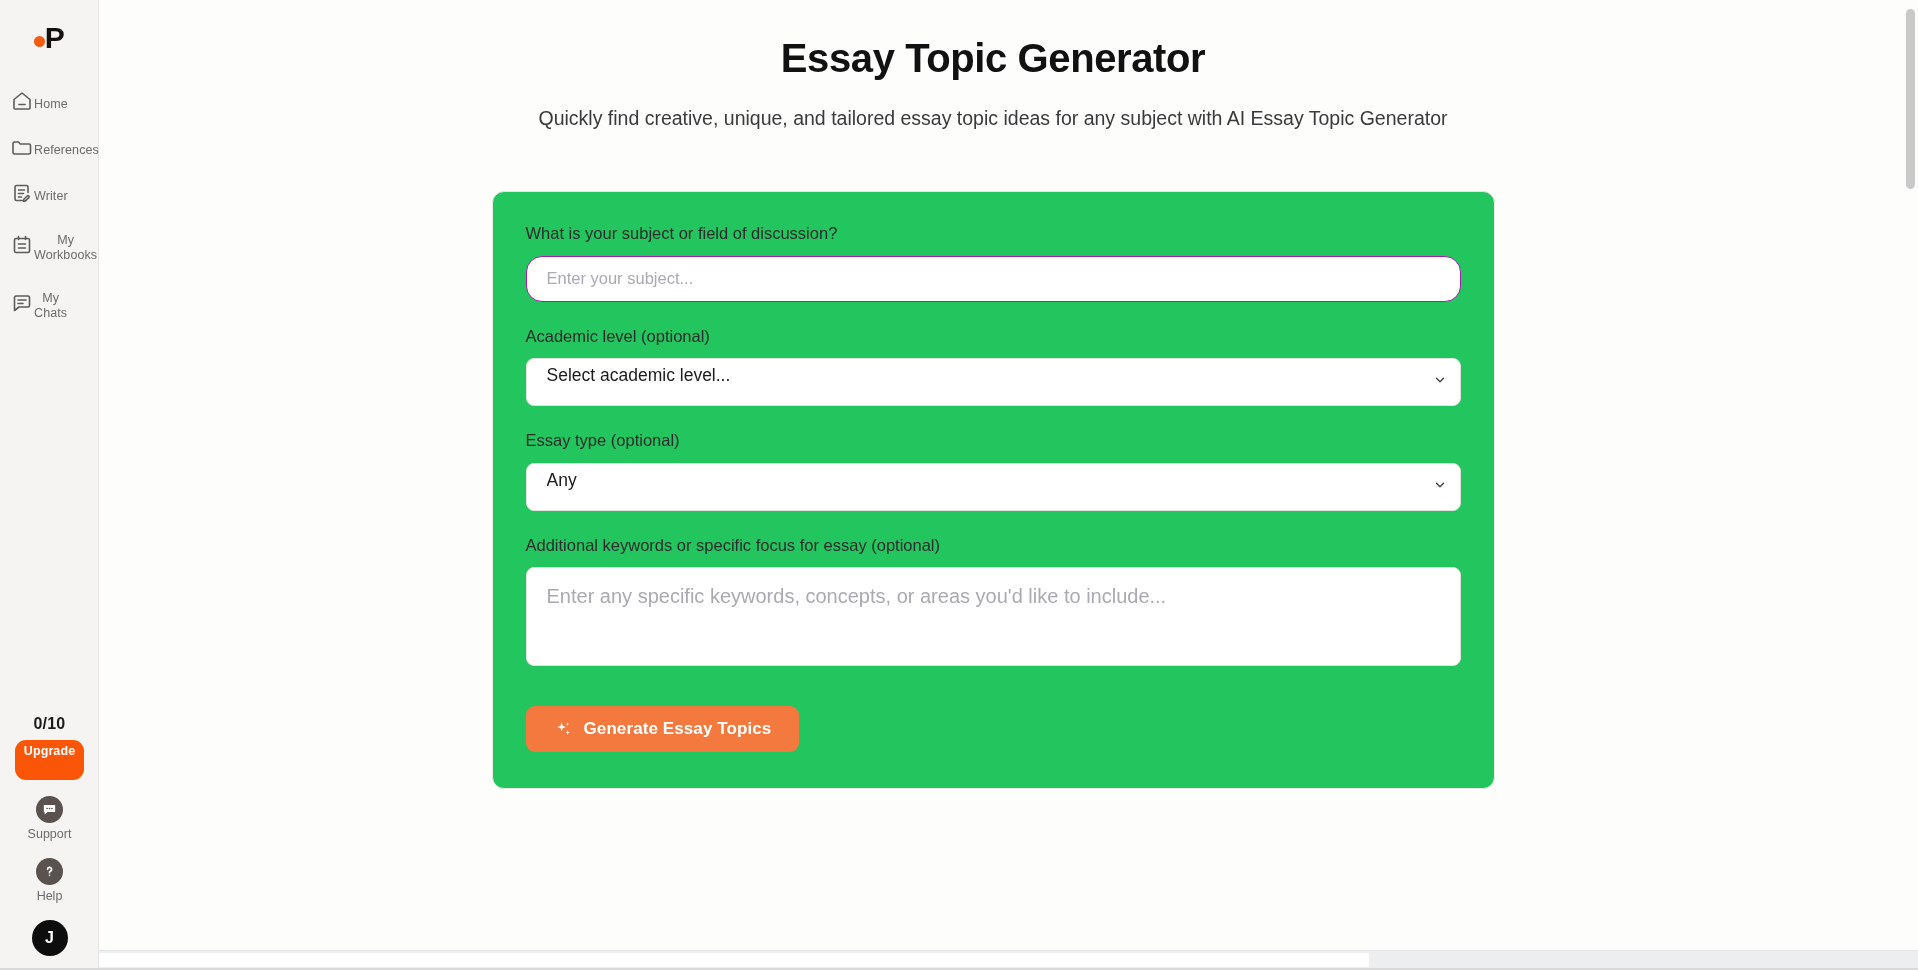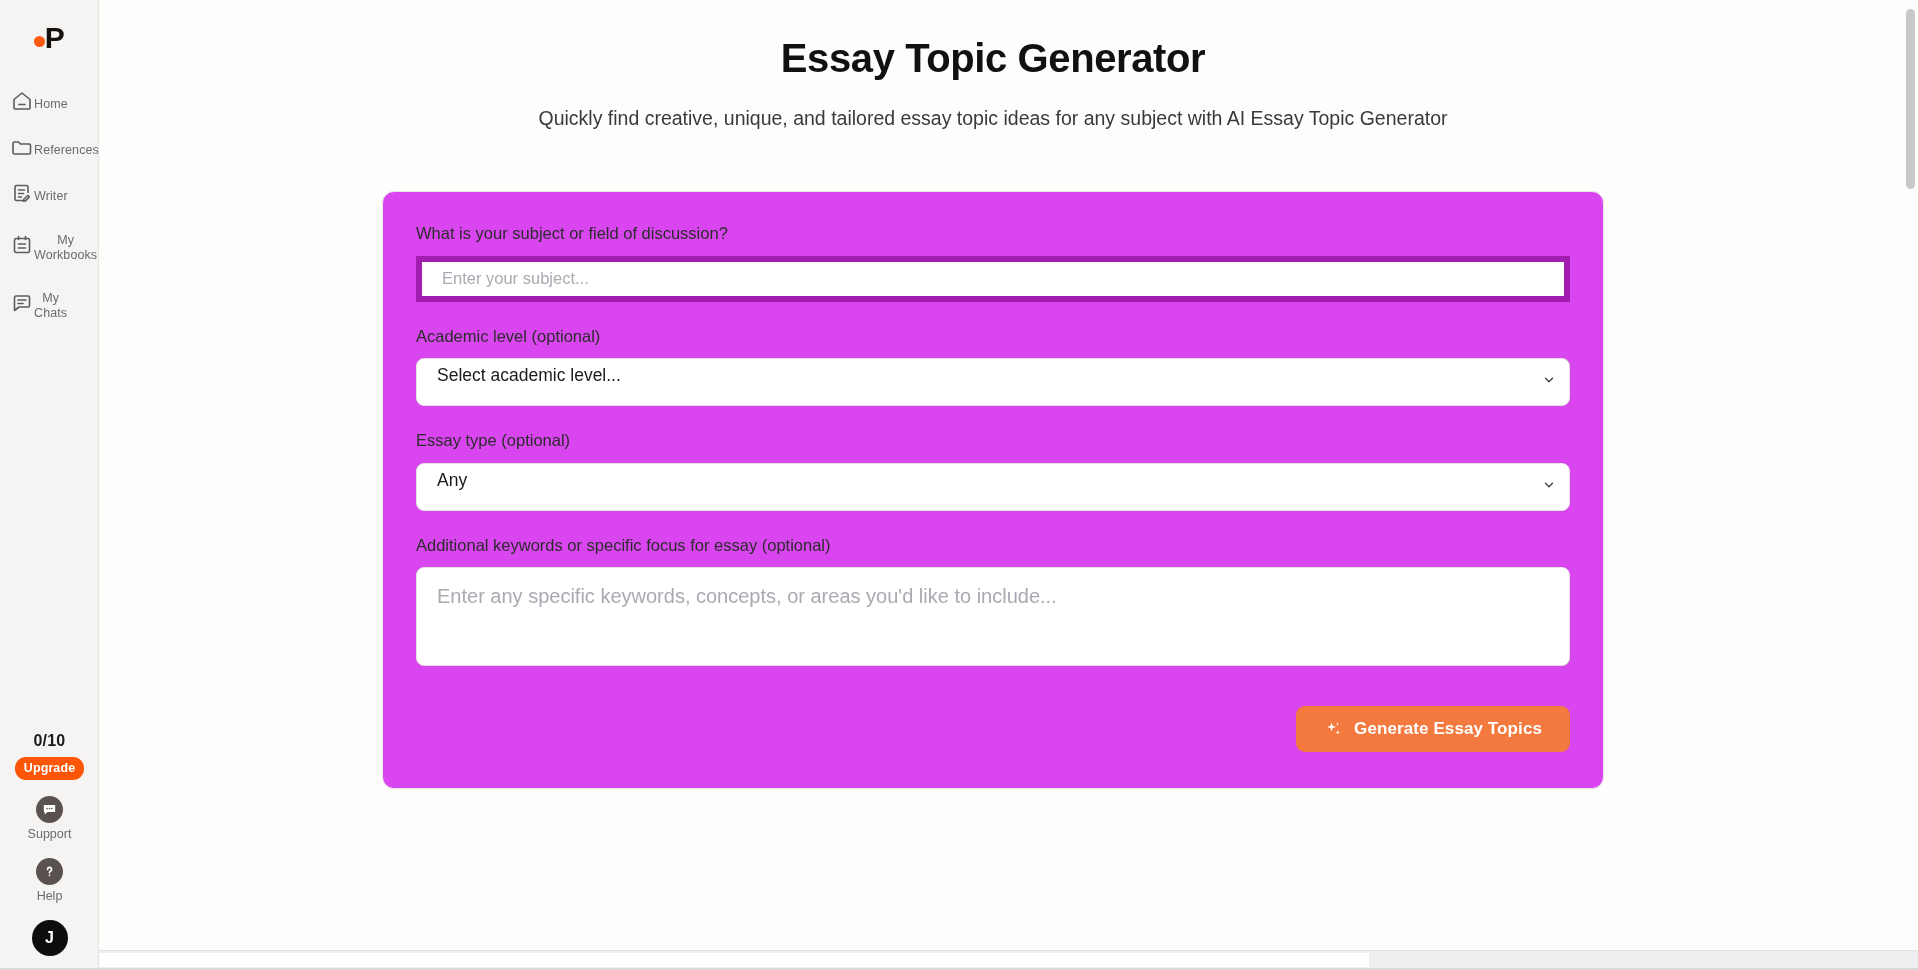--- a/index.html
+++ b/index.html
@@ -102,21 +102,21 @@
     letter-spacing: 0.2px;
   }
   .upgrade-btn {
     margin-top: 7px;
     background: #fb5607;
     color: #ffffff;
     font-size: 12.5px;
     font-weight: 700;
     border: none;
     border-radius: 11px;
-    padding: 4px 9px 5px;
+    padding: 4px 9px 22px;
     cursor: pointer;
     font-family: "Liberation Sans", sans-serif;
     letter-spacing: 0.1px;
   }
   .bottom-item {
     margin-top: 16px;
     display: flex;
     flex-direction: column;
     align-items: center;
     cursor: pointer;
@@ -177,40 +177,40 @@
     margin: 23px 0 0;
     text-align: center;
     font-size: 19.5px;
     color: #3a3a3a;
     font-weight: 400;
     line-height: 1.35;
   }
 
   .form-card {
     margin: 60px auto 0;
-    width: 1222px;
-    background: #d946ef;
+    width: 1003px;
+    background: #22c55e;
     border: 1px solid #e8e7e4;
     border-radius: 12px;
     padding: 31px 33px 36px;
   }
   .field { margin-bottom: 24px; }
   .field:last-of-type { margin-bottom: 0; }
   .field-label {
     display: block;
     font-size: 16.5px;
     color: #2c2c2c;
     margin-bottom: 11px;
     line-height: 1.3;
   }
   .text-input {
     width: 100%;
     height: 46px;
-    border: 6px solid #a21caf;
-    border-radius: 0;
+    border: 1px solid #a21caf;
+    border-radius: 16px;
     background: #ffffff;
     font-size: 16.5px;
     color: #1f1f1f;
     padding: 0 20px;
     font-family: "Liberation Sans", sans-serif;
     outline: none;
   }
   .text-input::placeholder { color: #a9aab2; }
 
   .select-wrap { position: relative; width: 100%; }
@@ -251,21 +251,21 @@
     font-family: "Liberation Sans", sans-serif;
     outline: none;
     resize: none;
     line-height: 1.4;
   }
   .textarea-input::placeholder { color: #a9aab2; }
 
   .generate-row {
     margin-top: 36px;
     display: flex;
-    justify-content: flex-end;
+    justify-content: flex-start;
   }
   .generate-btn {
     background: #f4793f;
     color: #ffffff;
     border: none;
     border-radius: 9px;
     height: 46px;
     padding: 0 28px;
     font-size: 17px;
     font-weight: 600;

